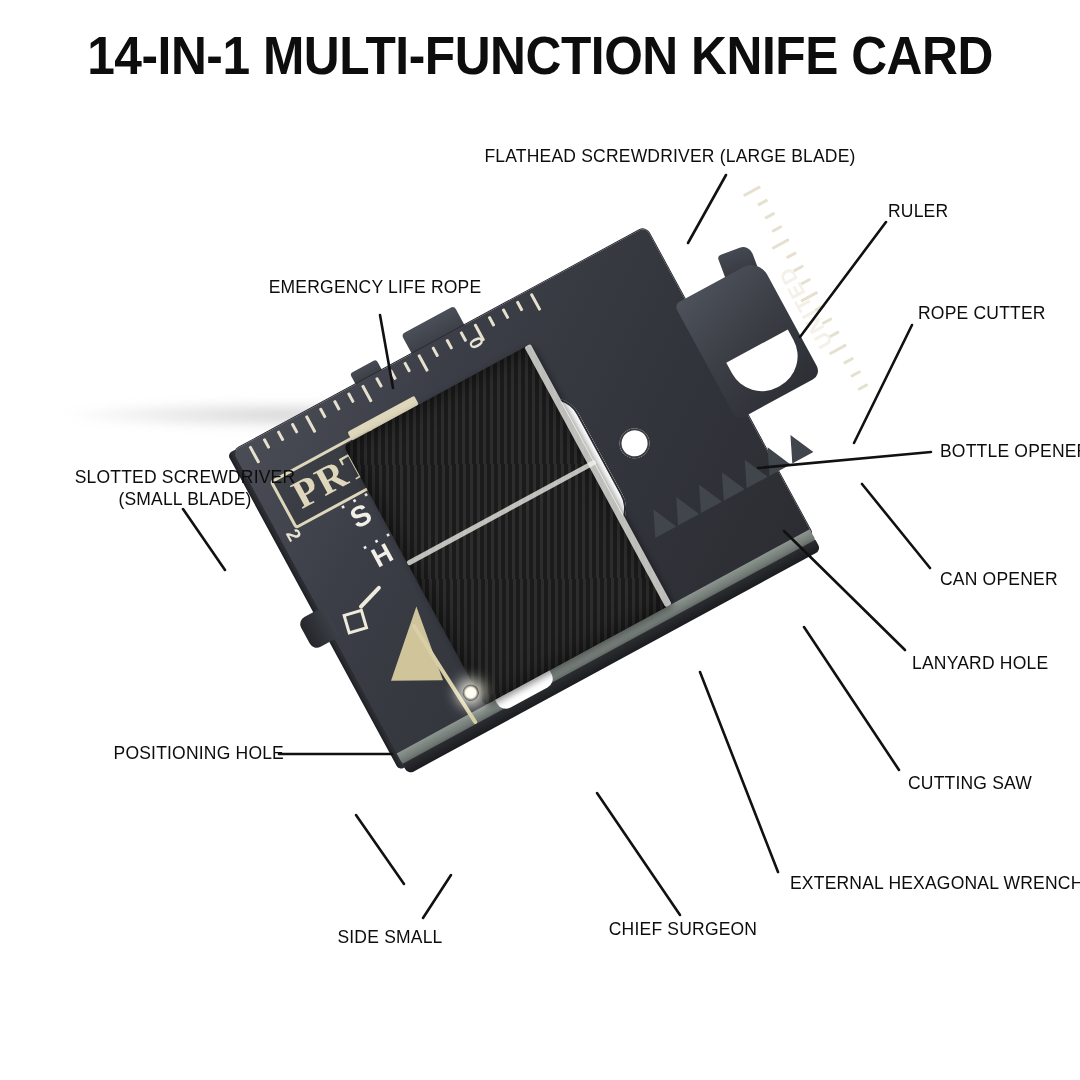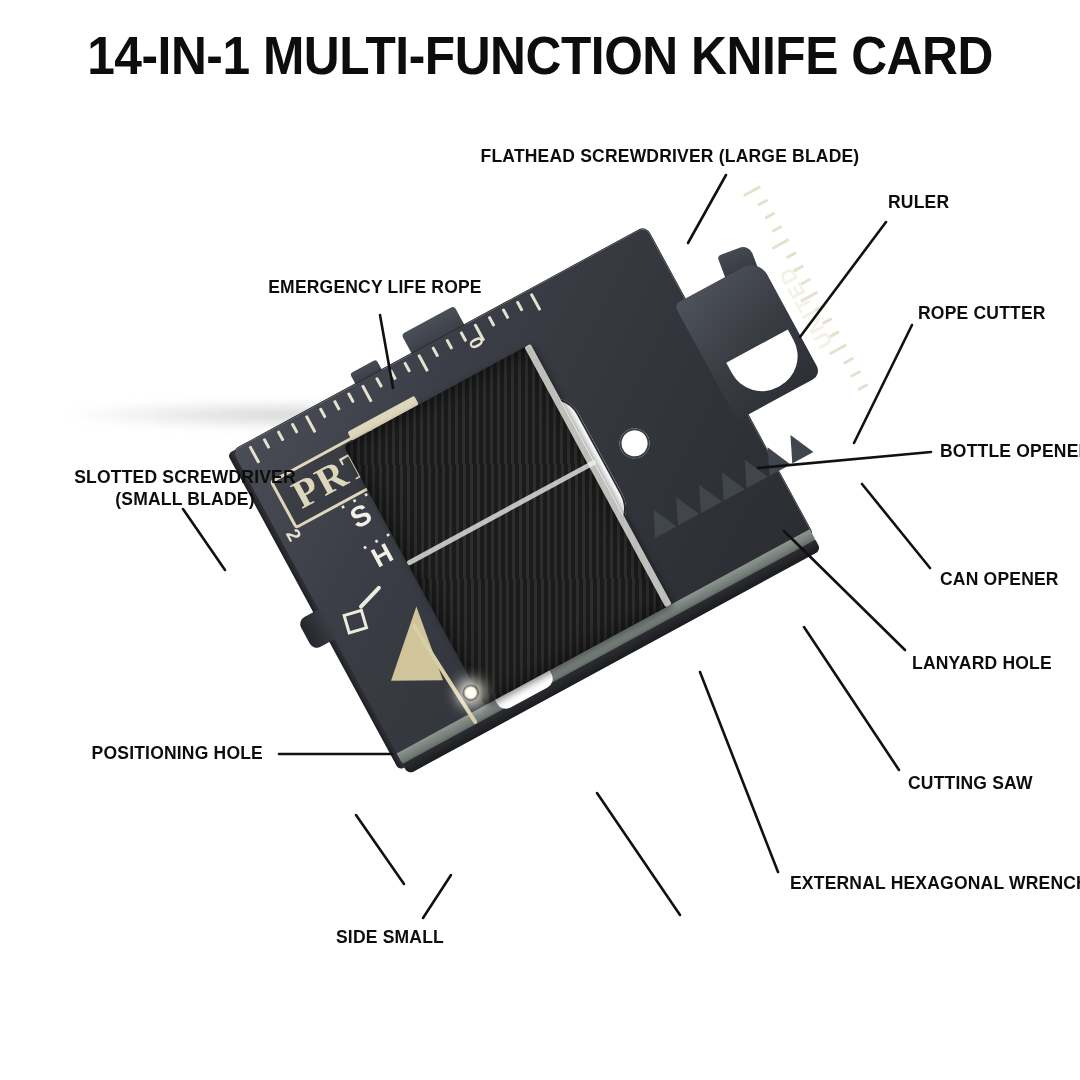--- a/index.html
+++ b/index.html
@@ -30,21 +30,21 @@
     color: #0d0d0d;
     transform: scaleX(0.92);
     transform-origin: center top;
     white-space: nowrap;
   }
 
   
   .label {
     position: absolute;
     font-family: "Liberation Sans", sans-serif;
-    font-weight: bold;
+    font-weight: normal;
     font-size: 17.5px;
     letter-spacing: 0.2px;
     color: #0d0d0d;
     line-height: 1.28;
     white-space: pre-line;
   }
   .label.l { text-align: right; }
   .label.r { text-align: left; }
   .label.c { text-align: center; }
 
@@ -494,38 +494,39 @@
     <line x1="680" y1="915" x2="597" y2="793"></line>
     <line x1="423" y1="918" x2="451" y2="875"></line>
     <line x1="404" y1="884" x2="356" y2="815"></line>
     <line x1="279" y1="754" x2="392" y2="754"></line>
     <line x1="183" y1="509" x2="225" y2="570"></line>
     <line x1="380" y1="315" x2="393" y2="388"></line>
   </svg>
 
   <div class="label c" style="left:450px; top:145px; width:440px;">FLATHEAD SCREWDRIVER (LARGE BLADE)</div>
 
-  <div class="label r" style="left:888px; top:191px; width:180px;">RULER</div>
+  <div class="label r" style="left:888px; top:200px; width:180px;">RULER</div>
 
   <div class="label r" style="left:918px; top:302px; width:170px;">ROPE CUTTER</div>
 
   <div class="label r" style="left:940px; top:440px; width:180px;">BOTTLE OPENER</div>
 
   <div class="label r" style="left:940px; top:568px; width:180px;">CAN OPENER</div>
 
   <div class="label r" style="left:912px; top:652px; width:190px;">LANYARD HOLE</div>
 
   <div class="label r" style="left:908px; top:772px; width:190px;">CUTTING SAW</div>
 
   <div class="label r" style="left:790px; top:872px; width:300px;">EXTERNAL HEXAGONAL WRENCH</div>
 
+  <div class="label c" style="left:558px; top:918px; width:250px;">CHIEF SURGEON</div>
 
   <div class="label c" style="left:290px; top:926px; width:200px;">SIDE SMALL</div>
 
 
-  <div class="label l" style="left:51px; top:742px; width:212px;text-align:right;">POSITIONING HOLE</div>
+  <div class="label l" style="left:72px; top:742px; width:212px;text-align:right;">POSITIONING HOLE</div>
 
   <div class="label c" style="left:40px; top:466px; width:290px;">SLOTTED SCREWDRIVER
 (SMALL BLADE)</div>
 
   <div class="label c" style="left:230px; top:276px; width:290px;">EMERGENCY LIFE ROPE</div>
 
 </div>
 
 </body></html>

